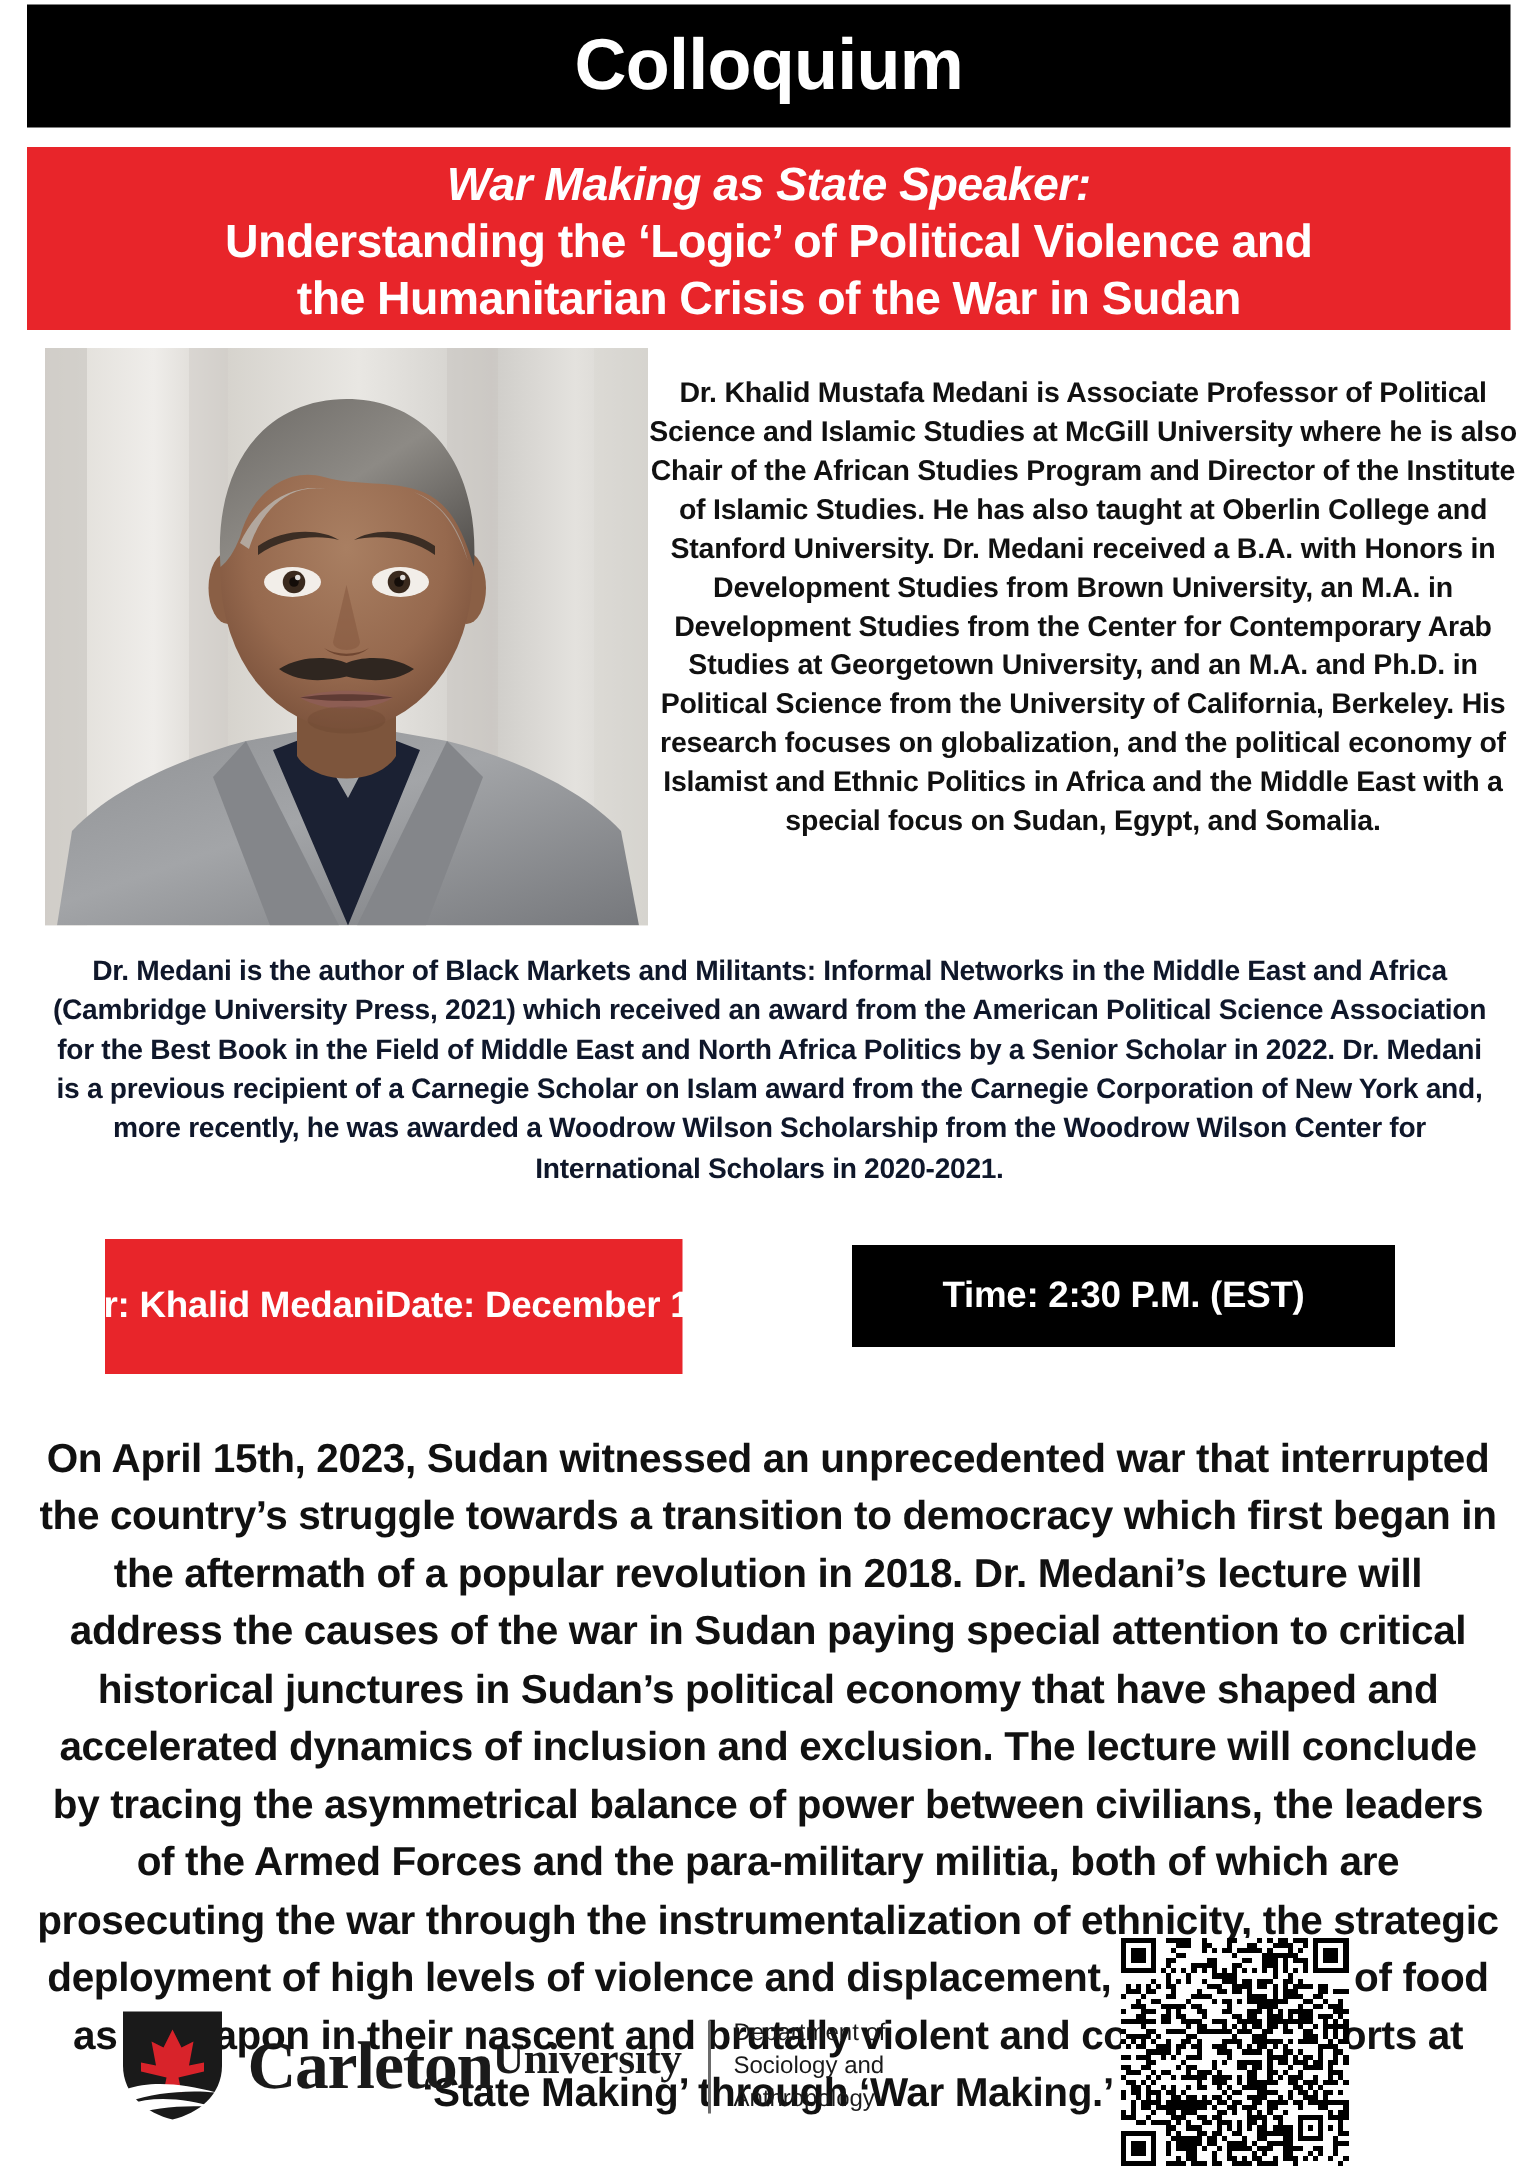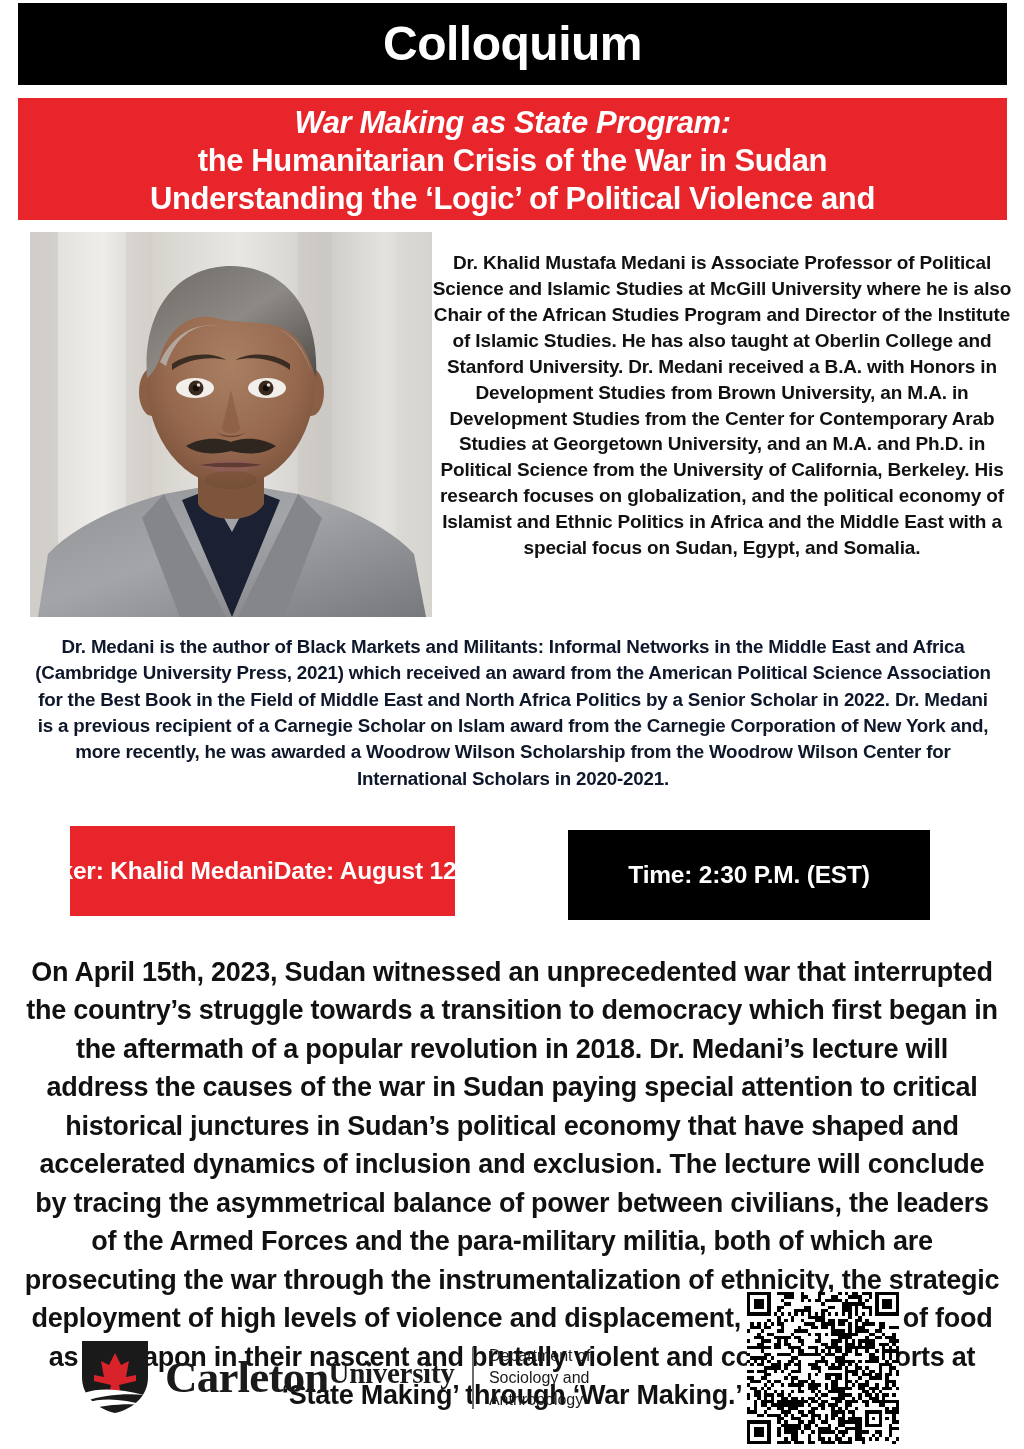--- a/index.html
+++ b/index.html
@@ -130,21 +130,21 @@
     left: 70px;
     top: 826px;
     width: 385px;
     height: 90px;
     background: #e8252a;
   }
   .time-box {
     left: 568px;
     top: 830px;
     width: 362px;
-    height: 90px;
+    height: 68px;
     background: #000000;
   }
 
   
   .abstract {
     position: absolute;
     left: 24px;
     top: 953px;
     width: 976px;
     text-align: center;
@@ -218,23 +218,23 @@
 </head>
 <body>
 
 <div class="poster">
 
   <div class="header-bar">
     <div class="header-title">Colloquium</div>
   </div>
 
   <div class="subtitle-bar">
-    <div class="subtitle-line italic">War Making as State Program:</div>
+    <div class="subtitle-line italic">War Making as State Speaker:</div>
+    <div class="subtitle-line">Understanding the ‘Logic’ of Political Violence and</div>
     <div class="subtitle-line">the Humanitarian Crisis of the War in Sudan</div>
-    <div class="subtitle-line">Understanding the ‘Logic’ of Political Violence and</div>
   </div>
 
   <div class="portrait">
     <svg width="402" height="385" viewBox="0 0 402 385" xmlns="http://www.w3.org/2000/svg" aria-hidden="true">
       <defs>
         <linearGradient id="bgwall" x1="0" y1="0" x2="1" y2="0">
           <stop offset="0" stop-color="#dedbd5"></stop>
           <stop offset="0.18" stop-color="#efedea"></stop>
           <stop offset="0.30" stop-color="#d6d3cd"></stop>
           <stop offset="0.52" stop-color="#e9e7e3"></stop>
@@ -313,21 +313,21 @@
       </g>
     </svg>
   </div>
 
   <div class="bio-top">Dr. Khalid Mustafa Medani is Associate Professor of Political Science and Islamic Studies at McGill University where he is also Chair of the African Studies Program and Director of the Institute of Islamic Studies. He has also taught at Oberlin College and Stanford University. Dr. Medani received a B.A. with Honors in Development Studies from Brown University, an M.A. in Development Studies from the Center for Contemporary Arab Studies at Georgetown University, and an M.A. and Ph.D. in Political Science from the University of California, Berkeley. His research focuses on globalization, and the political economy of Islamist and Ethnic Politics in Africa and the Middle East with a special focus on Sudan, Egypt, and Somalia.</div>
 
   <div class="bio-bottom">Dr. Medani is the author of Black Markets and Militants: Informal Networks in the Middle East and Africa (Cambridge University Press, 2021) which received an award from the American Political Science Association for the Best Book in the Field of Middle East and North Africa Politics by a Senior Scholar in 2022. Dr. Medani is a previous recipient of a Carnegie Scholar on Islam award from the Carnegie Corporation of New York and, more recently, he was awarded a Woodrow Wilson Scholarship from the Woodrow Wilson Center for International Scholars in 2020-2021.</div>
 
   <div class="info-box speaker-box">
     <div class="line">Speaker: Khalid Medani</div>
-    <div class="line">Date: August 12, 2026</div>
+    <div class="line">Date: December 12, 2026</div>
   </div>
 
   <div class="info-box time-box">
     <div class="line">Time: 2:30 P.M. (EST)</div>
   </div>
 
   <div class="abstract">On April 15th, 2023, Sudan witnessed an unprecedented war that interrupted the country’s struggle towards a transition to democracy which first began in the aftermath of a popular revolution in 2018. Dr. Medani’s lecture will address the causes of the war in Sudan paying special attention to critical historical junctures in Sudan’s political economy that have shaped and accelerated dynamics of inclusion and exclusion. The lecture will conclude by tracing the asymmetrical balance of power between civilians, the leaders of the Armed Forces and the para-military militia, both of which are prosecuting the war through the instrumentalization of ethnicity, the strategic deployment of high levels of violence and displacement, and the use of food as a weapon in their nascent and brutally violent and competing efforts at ‘State Making’ through ‘War Making.’</div>
 
   <div class="logo">
     <div class="logo-shield">

